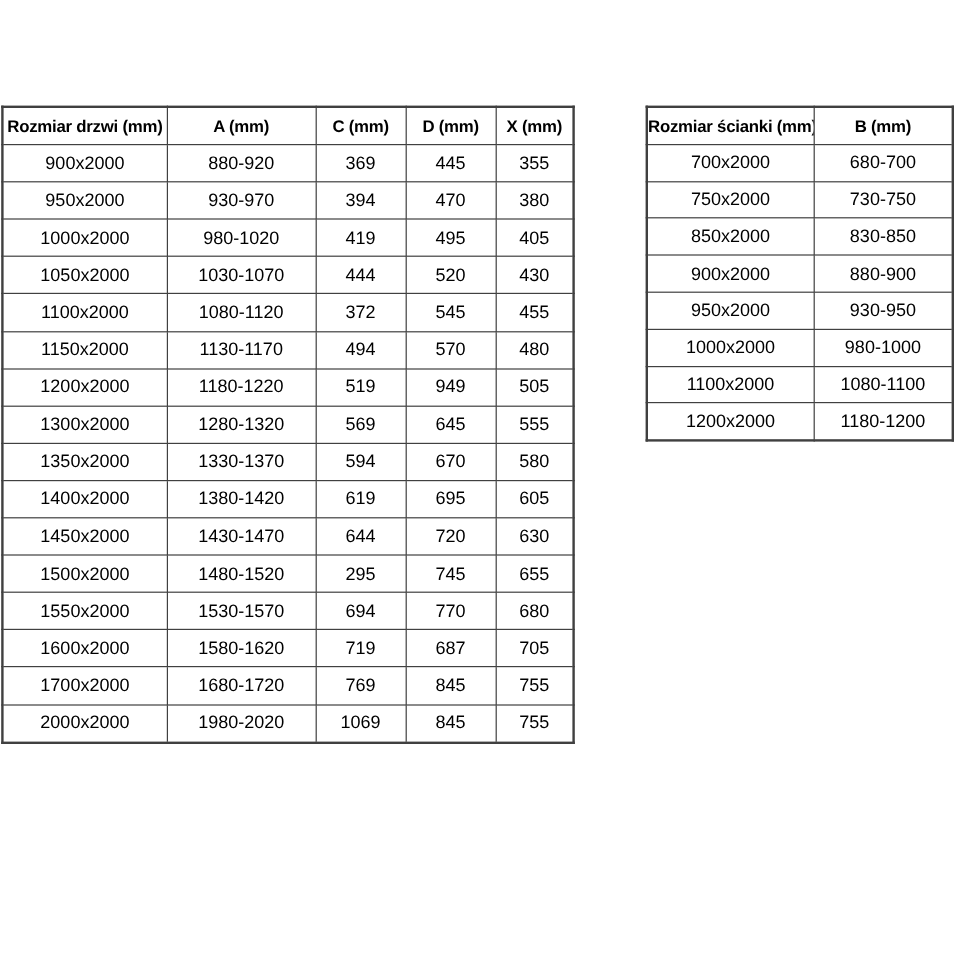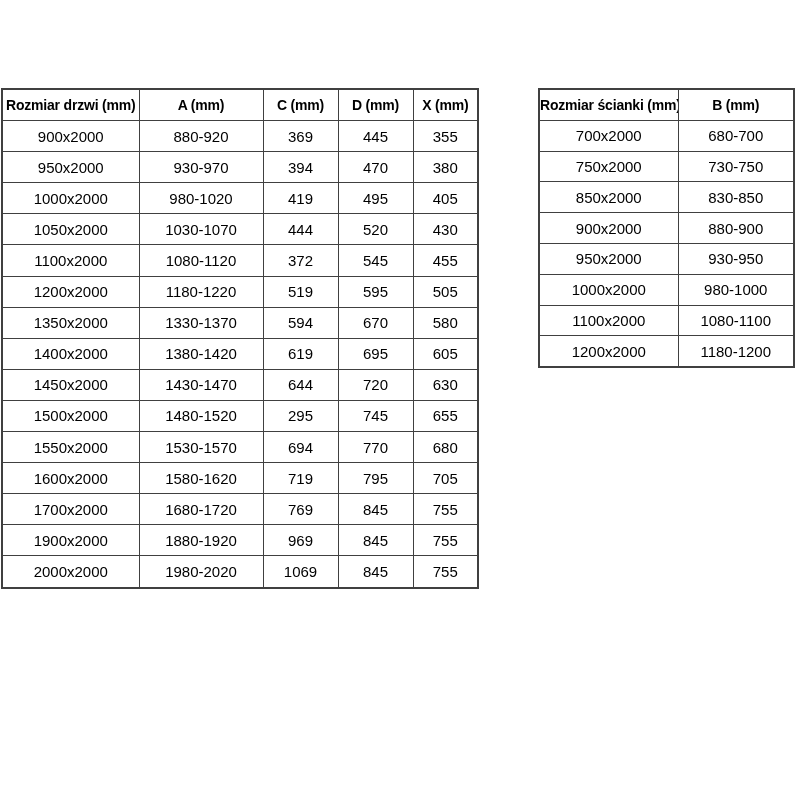--- a/index.html
+++ b/index.html
@@ -110,25 +110,39 @@
           <td>430</td>
         </tr>
         <tr>
           <td>1100x2000</td>
           <td>1080-1120</td>
           <td>372</td>
           <td>545</td>
           <td>455</td>
         </tr>
         <tr>
+          <td>1150x2000</td>
+          <td>1130-1170</td>
+          <td>494</td>
+          <td>570</td>
+          <td>480</td>
+        </tr>
+        <tr>
           <td>1200x2000</td>
           <td>1180-1220</td>
           <td>519</td>
-          <td>595</td>
+          <td>949</td>
           <td>505</td>
+        </tr>
+        <tr>
+          <td>1300x2000</td>
+          <td>1280-1320</td>
+          <td>569</td>
+          <td>645</td>
+          <td>555</td>
         </tr>
         <tr>
           <td>1350x2000</td>
           <td>1330-1370</td>
           <td>594</td>
           <td>670</td>
           <td>580</td>
         </tr>
         <tr>
           <td>1400x2000</td>
@@ -155,34 +169,27 @@
           <td>1550x2000</td>
           <td>1530-1570</td>
           <td>694</td>
           <td>770</td>
           <td>680</td>
         </tr>
         <tr>
           <td>1600x2000</td>
           <td>1580-1620</td>
           <td>719</td>
-          <td>795</td>
+          <td>687</td>
           <td>705</td>
         </tr>
         <tr>
           <td>1700x2000</td>
           <td>1680-1720</td>
           <td>769</td>
-          <td>845</td>
-          <td>755</td>
-        </tr>
-        <tr>
-          <td>1900x2000</td>
-          <td>1880-1920</td>
-          <td>969</td>
           <td>845</td>
           <td>755</td>
         </tr>
         <tr>
           <td>2000x2000</td>
           <td>1980-2020</td>
           <td>1069</td>
           <td>845</td>
           <td>755</td>
         </tr>

